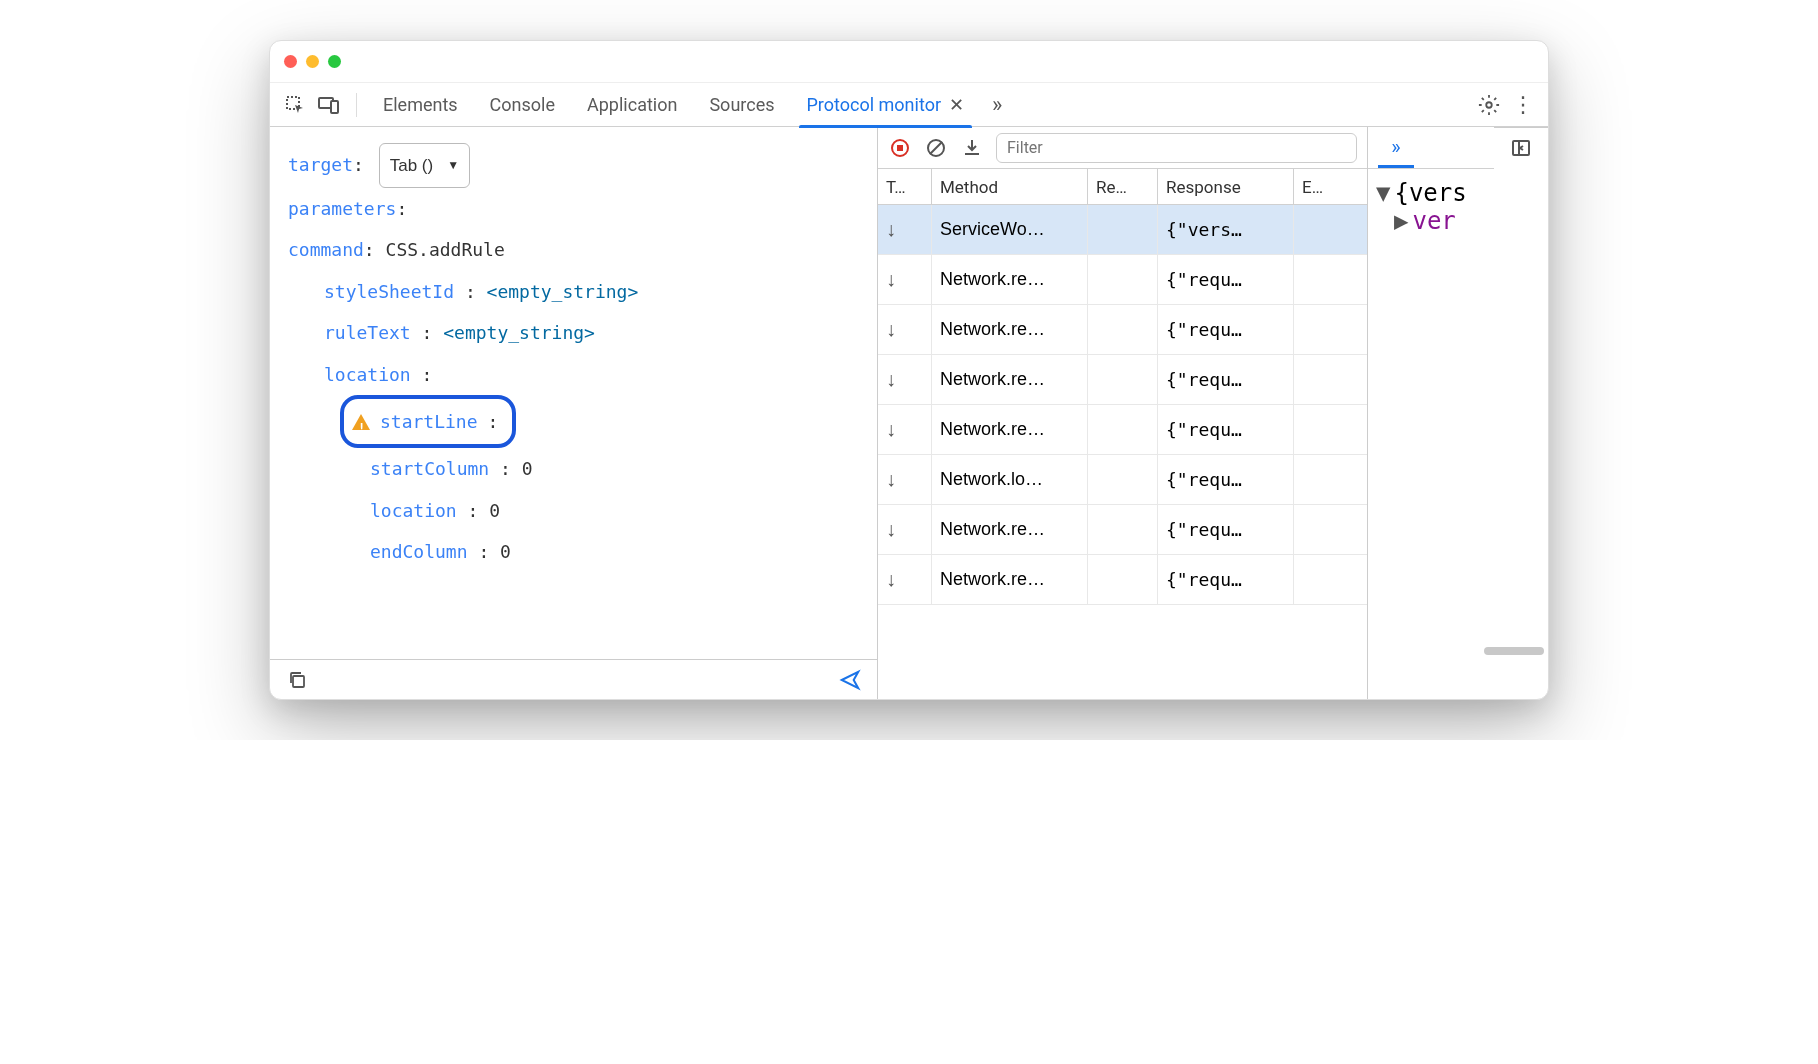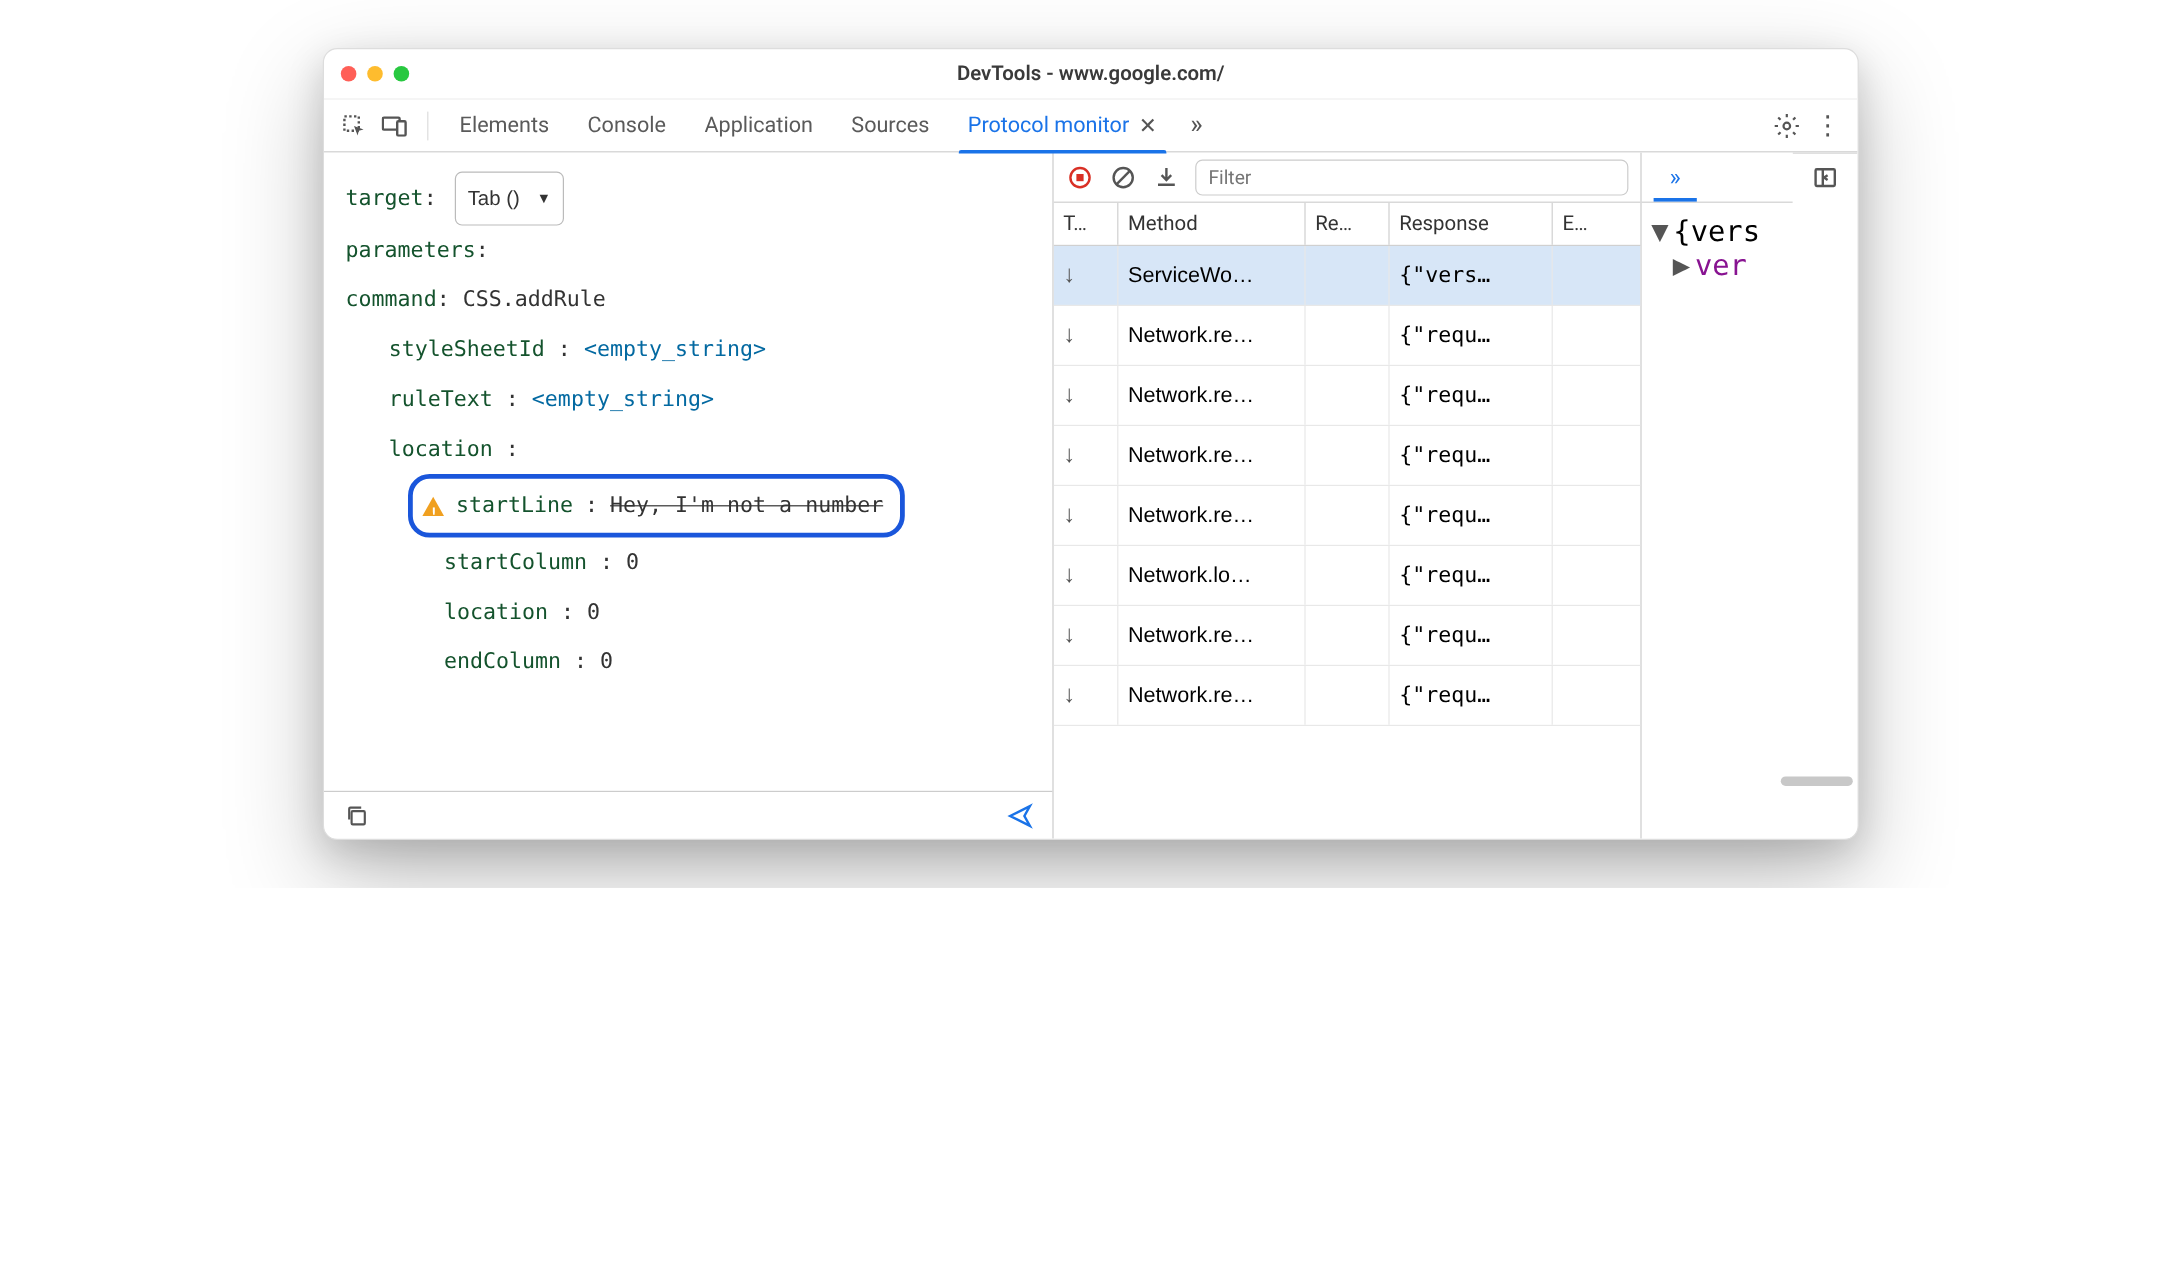--- a/index.html
+++ b/index.html
@@ -98,21 +98,21 @@
 }
 .left-body {
   flex: 1;
   padding: 16px 18px;
   font-family: Menlo, Consolas, monospace;
   font-size: 18px;
   line-height: 2.3;
   color: #333;
   overflow: auto;
 }
-.kw { color: #14532d; }
+.kw { color: #3b82f6; }
 .val-mono { font-family: inherit; }
 .placeholder { color: #0369a1; }
 .select-like {
   display: inline-flex;
   align-items: center;
   border: 1px solid #bbb;
   border-radius: 6px;
   padding: 2px 10px;
   font-family: -apple-system, sans-serif;
   font-size: 17px;
@@ -264,21 +264,20 @@
 <body>
 
 <div class="window">
 
   <div class="titlebar">
     <div class="traffic-lights">
       <div class="traffic-light tl-red"></div>
       <div class="traffic-light tl-yellow"></div>
       <div class="traffic-light tl-green"></div>
     </div>
-    <div class="title">DevTools - www.google.com/</div>
   </div>
 
   <div class="toolbar">
     <div class="tool-icon">
       <svg width="20" height="20" viewBox="0 0 20 20">
           <rect x="2" y="2" width="12" height="12" fill="none" stroke="#555" stroke-width="2" stroke-dasharray="2 2"></rect>
           <path d="M10 10 L18 13 L14 14 L13 18 Z" fill="#555"></path>
         </svg>
     </div>
     <div class="tool-icon">
@@ -334,21 +333,20 @@
           <span class="placeholder val-mono">&lt;empty_string&gt;</span>
         </div>
         <div class="param-line">
           <span class="kw">location</span><span> :</span>
         </div>
         <div>
           <span class="highlight-row">
             <span class="warn-icon"></span>
             <span class="kw">startLine</span>
             <span> : </span>
-            <span class="val-mono strike">Hey, I'm not a number</span>
           </span>
         </div>
         <div class="param-line2">
           <span class="kw">startColumn</span><span> : </span>
           <span class="val-mono">0</span>
         </div>
         <div class="param-line2">
           <span class="kw">location</span><span> : </span>
           <span class="val-mono">0</span>
         </div>

